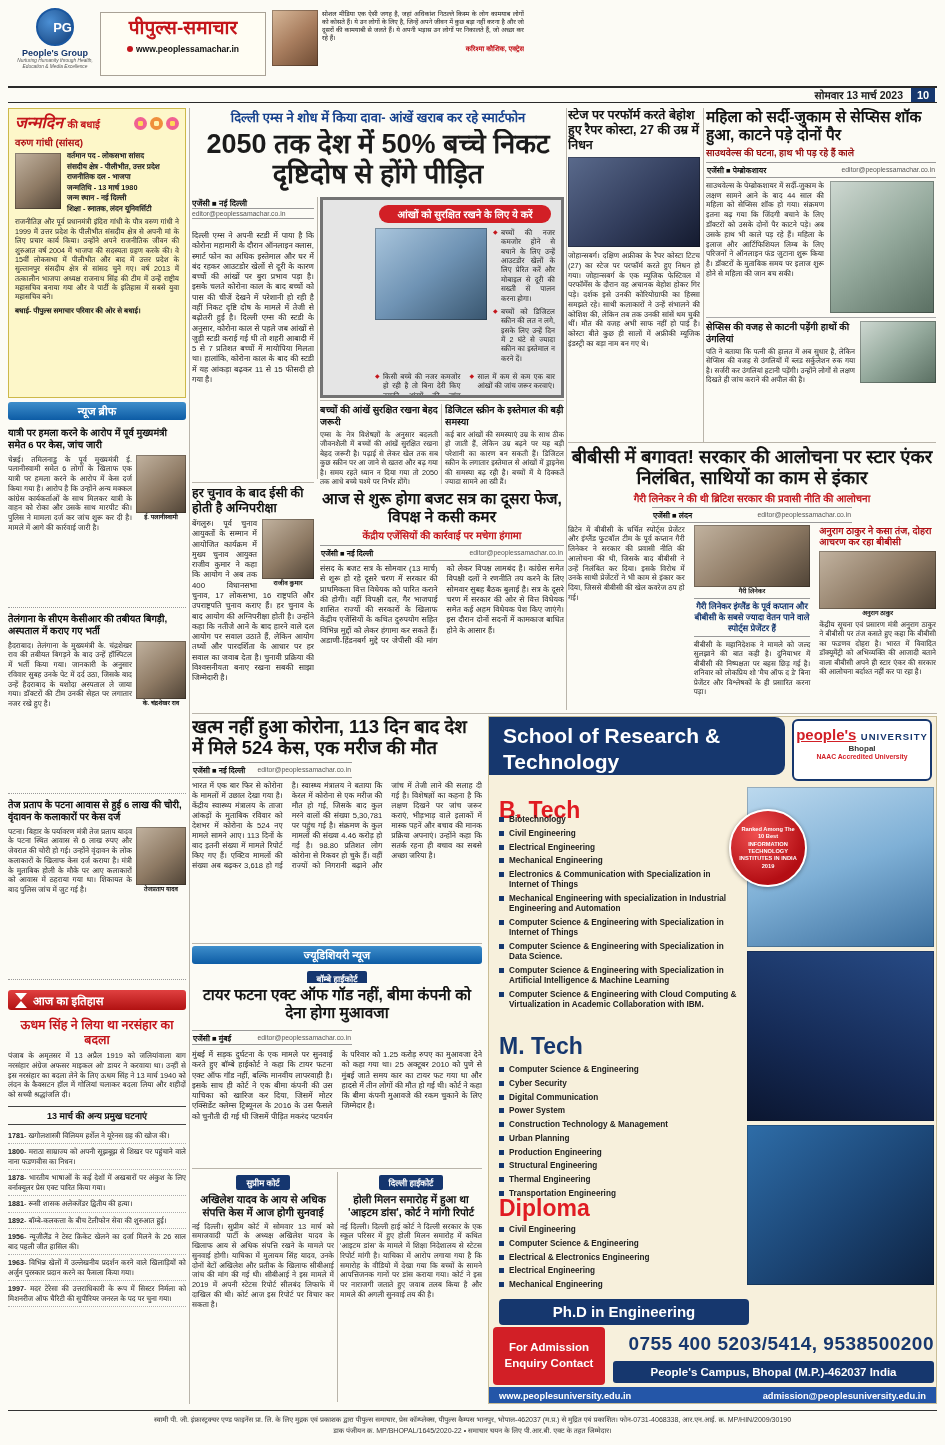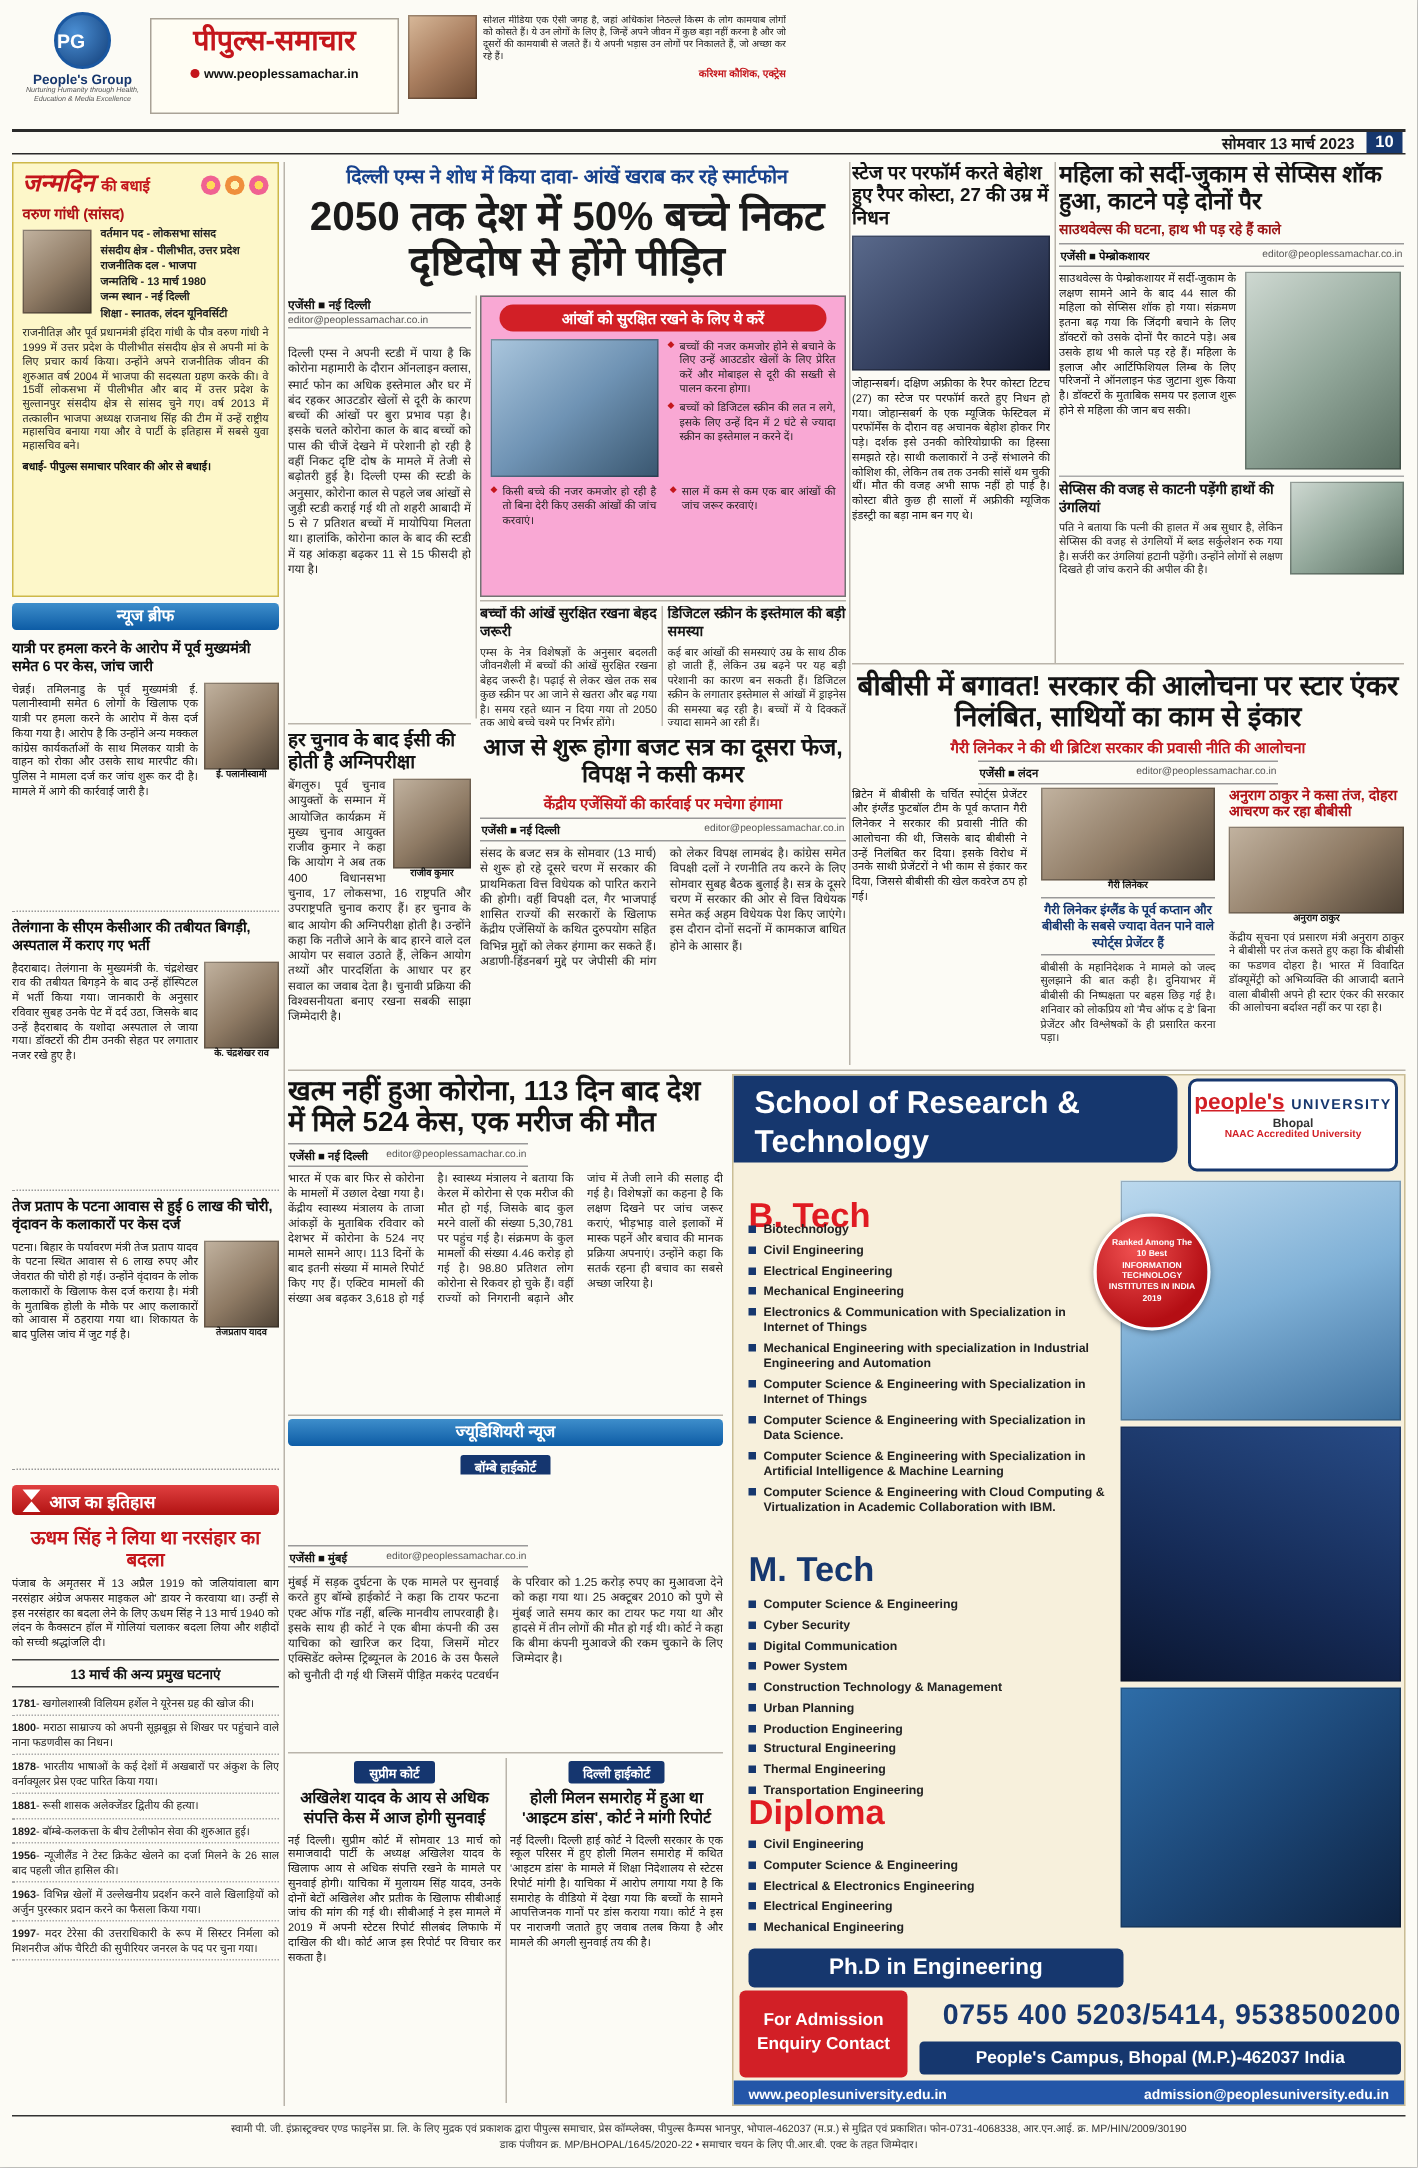--- a/index.html
+++ b/index.html
@@ -5,21 +5,21 @@
   * { box-sizing: border-box; margin: 0; padding: 0; }
   body { background:#8a8a8a; font-family:"Liberation Sans","DejaVu Sans",sans-serif; }
   .page { position:relative; width:945px; height:1445px; margin:0 auto; background:#fcfbf5; overflow:hidden; box-shadow:0 0 8px rgba(0,0,0,.5); }
   .abs { position:absolute; overflow:hidden; }
 
   
   .vr { position:absolute; width:1px; background:#b9b4aa; }
   .hr { position:absolute; height:1px; background:#b9b4aa; }
 
   
-  .logo-circle { width:38px;height:38px;margin:0 auto;border-radius:50%;border:2px solid #1a57a0;background:radial-gradient(circle at 35% 35%,#4b8fd4,#123e78);color:#fff;font-weight:bold;font-size:13px;display:flex;align-items:center;justify-content:flex-start; }
+  .logo-circle { width:38px;height:38px;margin:0 auto;border-radius:50%;border:2px solid #1a57a0;background:radial-gradient(circle at 35% 35%,#4b8fd4,#123e78);color:#fff;font-weight:bold;font-size:13px;display:flex;align-items:center;justify-content:flex-end; }
   .logo-name { color:#16376e;font-weight:bold;font-size:9px;text-align:center;margin-top:2px; }
   .logo-tag { color:#555;font-size:4.8px;font-style:italic;text-align:center;line-height:1.3; }
   .smallmast { border:1px solid #a9a296;padding:5px 4px;text-align:center;background:#fffdf3; }
   .sm-name { color:#c4161c;font-weight:bold;font-size:19px;line-height:1.1; }
   .sm-web { font-size:8.5px;font-weight:bold;margin-top:5px;display:flex;align-items:center;justify-content:center;gap:3px;color:#111; }
   .dot { width:6px;height:6px;border-radius:50%;background:#c4161c;display:inline-block; }
   .promo { font-size:6.4px; }
   .promo-photo { width:46px;height:56px;float:left;margin:0 4px 1px 0; }
   .promo-text { text-align:justify;line-height:1.27;color:#222; }
   .promo-credit { text-align:right;color:#c4161c;font-weight:bold;font-size:6.8px;margin-top:1px; }
@@ -91,21 +91,21 @@
   .brief-cap { font-size:6.2px;font-weight:bold;text-align:center;display:block;color:#111; }
 
   
   .hist-hl { color:#c4161c;font-weight:bold;font-size:12.5px;text-align:center;line-height:1.2;margin:6px 0 3px; }
   .hist-body { font-size:7.4px;line-height:1.32;text-align:justify;color:#222; }
   .hist-sub { font-size:9px;font-weight:bold;text-align:center;border-top:1px solid #444;border-bottom:1px solid #444;padding:2px 0;margin:6px 0 3px;color:#111; }
   .event { font-size:7.2px;line-height:1.32;text-align:justify;padding:3px 0;border-bottom:1px dotted #aaa;color:#222; }
   .ev-year { font-weight:bold; }
 
   
-  .tips { background:#f9a8d4;border:1px solid #737373;padding-bottom:4px; }
+  .tips { background:#e5e5e5;border:3px solid #737373;padding-bottom:4px;padding-left:46px; }
   .pill-red { background:#d21f26;color:#fff;font-weight:bold;font-size:10px;text-align:center;border-radius:9px;padding:2px 6px;margin:5px auto 5px;width:90%; }
   .tips-row { display:flex;gap:6px;padding:0 6px; }
   .tips-photo { width:112px;height:92px;flex:none; }
   .tips-list { margin:0;padding:0;list-style:none;font-size:7.2px;line-height:1.3;text-align:justify;color:#222; }
   .tips-list li { margin-bottom:4px;padding-left:8px;position:relative; }
   .tips-list li::before { content:"◆";color:#c4161c;font-size:6px;position:absolute;left:0;top:1px; }
   .tips-bottom { column-count:2;column-gap:9px;padding:5px 6px 0; }
 
   
   .sep-row { display:flex;gap:6px;margin-top:2px; }
@@ -346,20 +346,21 @@
       <span class="by">एजेंसी ■ नई दिल्ली</span>
       <span class="em">editor@peoplessamachar.co.in</span>
     </div>
     <div class="art-body sz76 cols3" style="height:154px">भारत में एक बार फिर से कोरोना के मामलों में उछाल देखा गया है। केंद्रीय स्वास्थ्य मंत्रालय के ताजा आंकड़ों के मुताबिक रविवार को देशभर में कोरोना के 524 नए मामले सामने आए। 113 दिनों के बाद इतनी संख्या में मामले रिपोर्ट किए गए हैं। एक्टिव मामलों की संख्या अब बढ़कर 3,618 हो गई है। स्वास्थ्य मंत्रालय ने बताया कि केरल में कोरोना से एक मरीज की मौत हो गई, जिसके बाद कुल मरने वालों की संख्या 5,30,781 पर पहुंच गई है। संक्रमण के कुल मामलों की संख्या 4.46 करोड़ हो गई है। 98.80 प्रतिशत लोग कोरोना से रिकवर हो चुके हैं। वहीं राज्यों को निगरानी बढ़ाने और जांच में तेजी लाने की सलाह दी गई है। विशेषज्ञों का कहना है कि लक्षण दिखने पर जांच जरूर कराएं, भीड़भाड़ वाले इलाकों में मास्क पहनें और बचाव की मानक प्रक्रिया अपनाएं। उन्होंने कहा कि सतर्क रहना ही बचाव का सबसे अच्छा जरिया है।</div>
   </div>
 
   <div class="abs bar-blue" style="left:192px;top:946px;width:290px;height:18px">ज्यूडिशियरी न्यूज</div>
   <div class="abs center" style="left:192px;top:968px;width:290px;height:15px">
     <span class="badge-navy">बॉम्बे हाईकोर्ट</span>
   </div>
+  <div class="abs hl-lg center" style="left:192px;top:986px;width:290px;height:42px">टायर फटना एक्ट ऑफ गॉड नहीं, बीमा कंपनी को देना होगा मुआवजा</div>
   <div class="abs byline-sm" style="left:192px;top:1030px;width:160px;height:15px;margin:0">
     <span class="by">एजेंसी ■ मुंबई</span>
     <span class="em">editor@peoplessamachar.co.in</span>
   </div>
   <div class="abs art-body sz78 cols2" style="left:192px;top:1050px;width:290px;height:114px">मुंबई में सड़क दुर्घटना के एक मामले पर सुनवाई करते हुए बॉम्बे हाईकोर्ट ने कहा कि टायर फटना एक्ट ऑफ गॉड नहीं, बल्कि मानवीय लापरवाही है। इसके साथ ही कोर्ट ने एक बीमा कंपनी की उस याचिका को खारिज कर दिया, जिसमें मोटर एक्सिडेंट क्लेम्स ट्रिब्यूनल के 2016 के उस फैसले को चुनौती दी गई थी जिसमें पीड़ित मकरंद पटवर्धन के परिवार को 1.25 करोड़ रुपए का मुआवजा देने को कहा गया था। 25 अक्टूबर 2010 को पुणे से मुंबई जाते समय कार का टायर फट गया था और हादसे में तीन लोगों की मौत हो गई थी। कोर्ट ने कहा कि बीमा कंपनी मुआवजे की रकम चुकाने के लिए जिम्मेदार है।</div>
 
   <div class="abs" style="left:192px;top:1172px;width:142px;height:230px">
     <div class="center"><span class="badge-navy">सुप्रीम कोर्ट</span></div>
     <div class="hl-sm center" style="margin:3px 0">अखिलेश यादव के आय से अधिक संपत्ति केस में आज होगी सुनवाई</div>
     <div class="art-body sz74">नई दिल्ली। सुप्रीम कोर्ट में सोमवार 13 मार्च को समाजवादी पार्टी के अध्यक्ष अखिलेश यादव के खिलाफ आय से अधिक संपत्ति रखने के मामले पर सुनवाई होगी। याचिका में मुलायम सिंह यादव, उनके दोनों बेटों अखिलेश और प्रतीक के खिलाफ सीबीआई जांच की मांग की गई थी। सीबीआई ने इस मामले में 2019 में अपनी स्टेटस रिपोर्ट सीलबंद लिफाफे में दाखिल की थी। कोर्ट आज इस रिपोर्ट पर विचार कर सकता है।</div>

